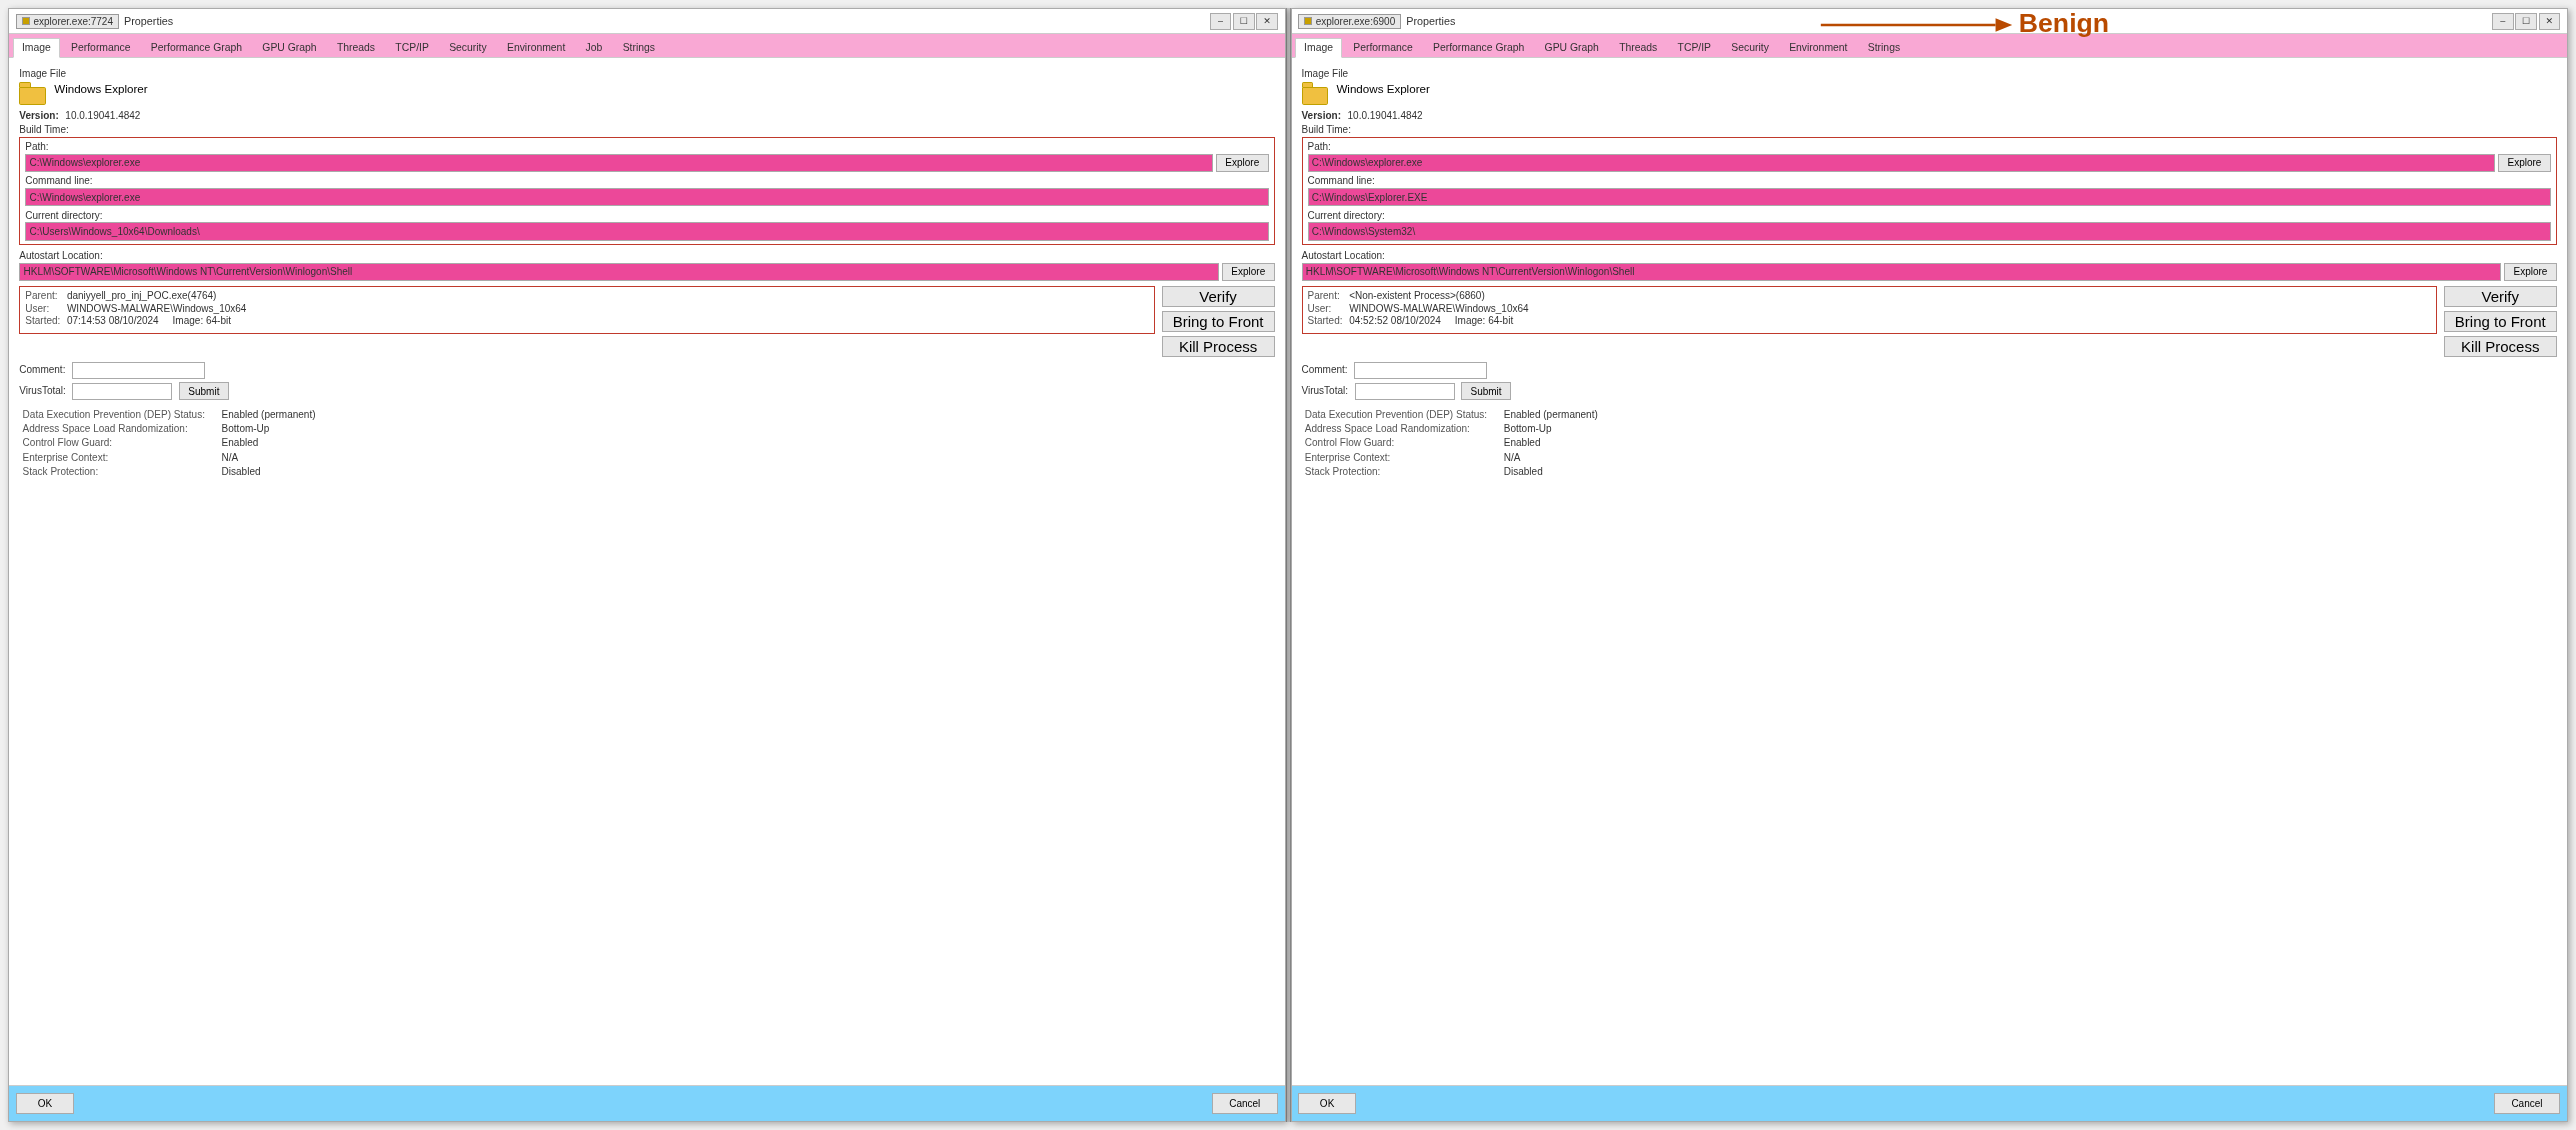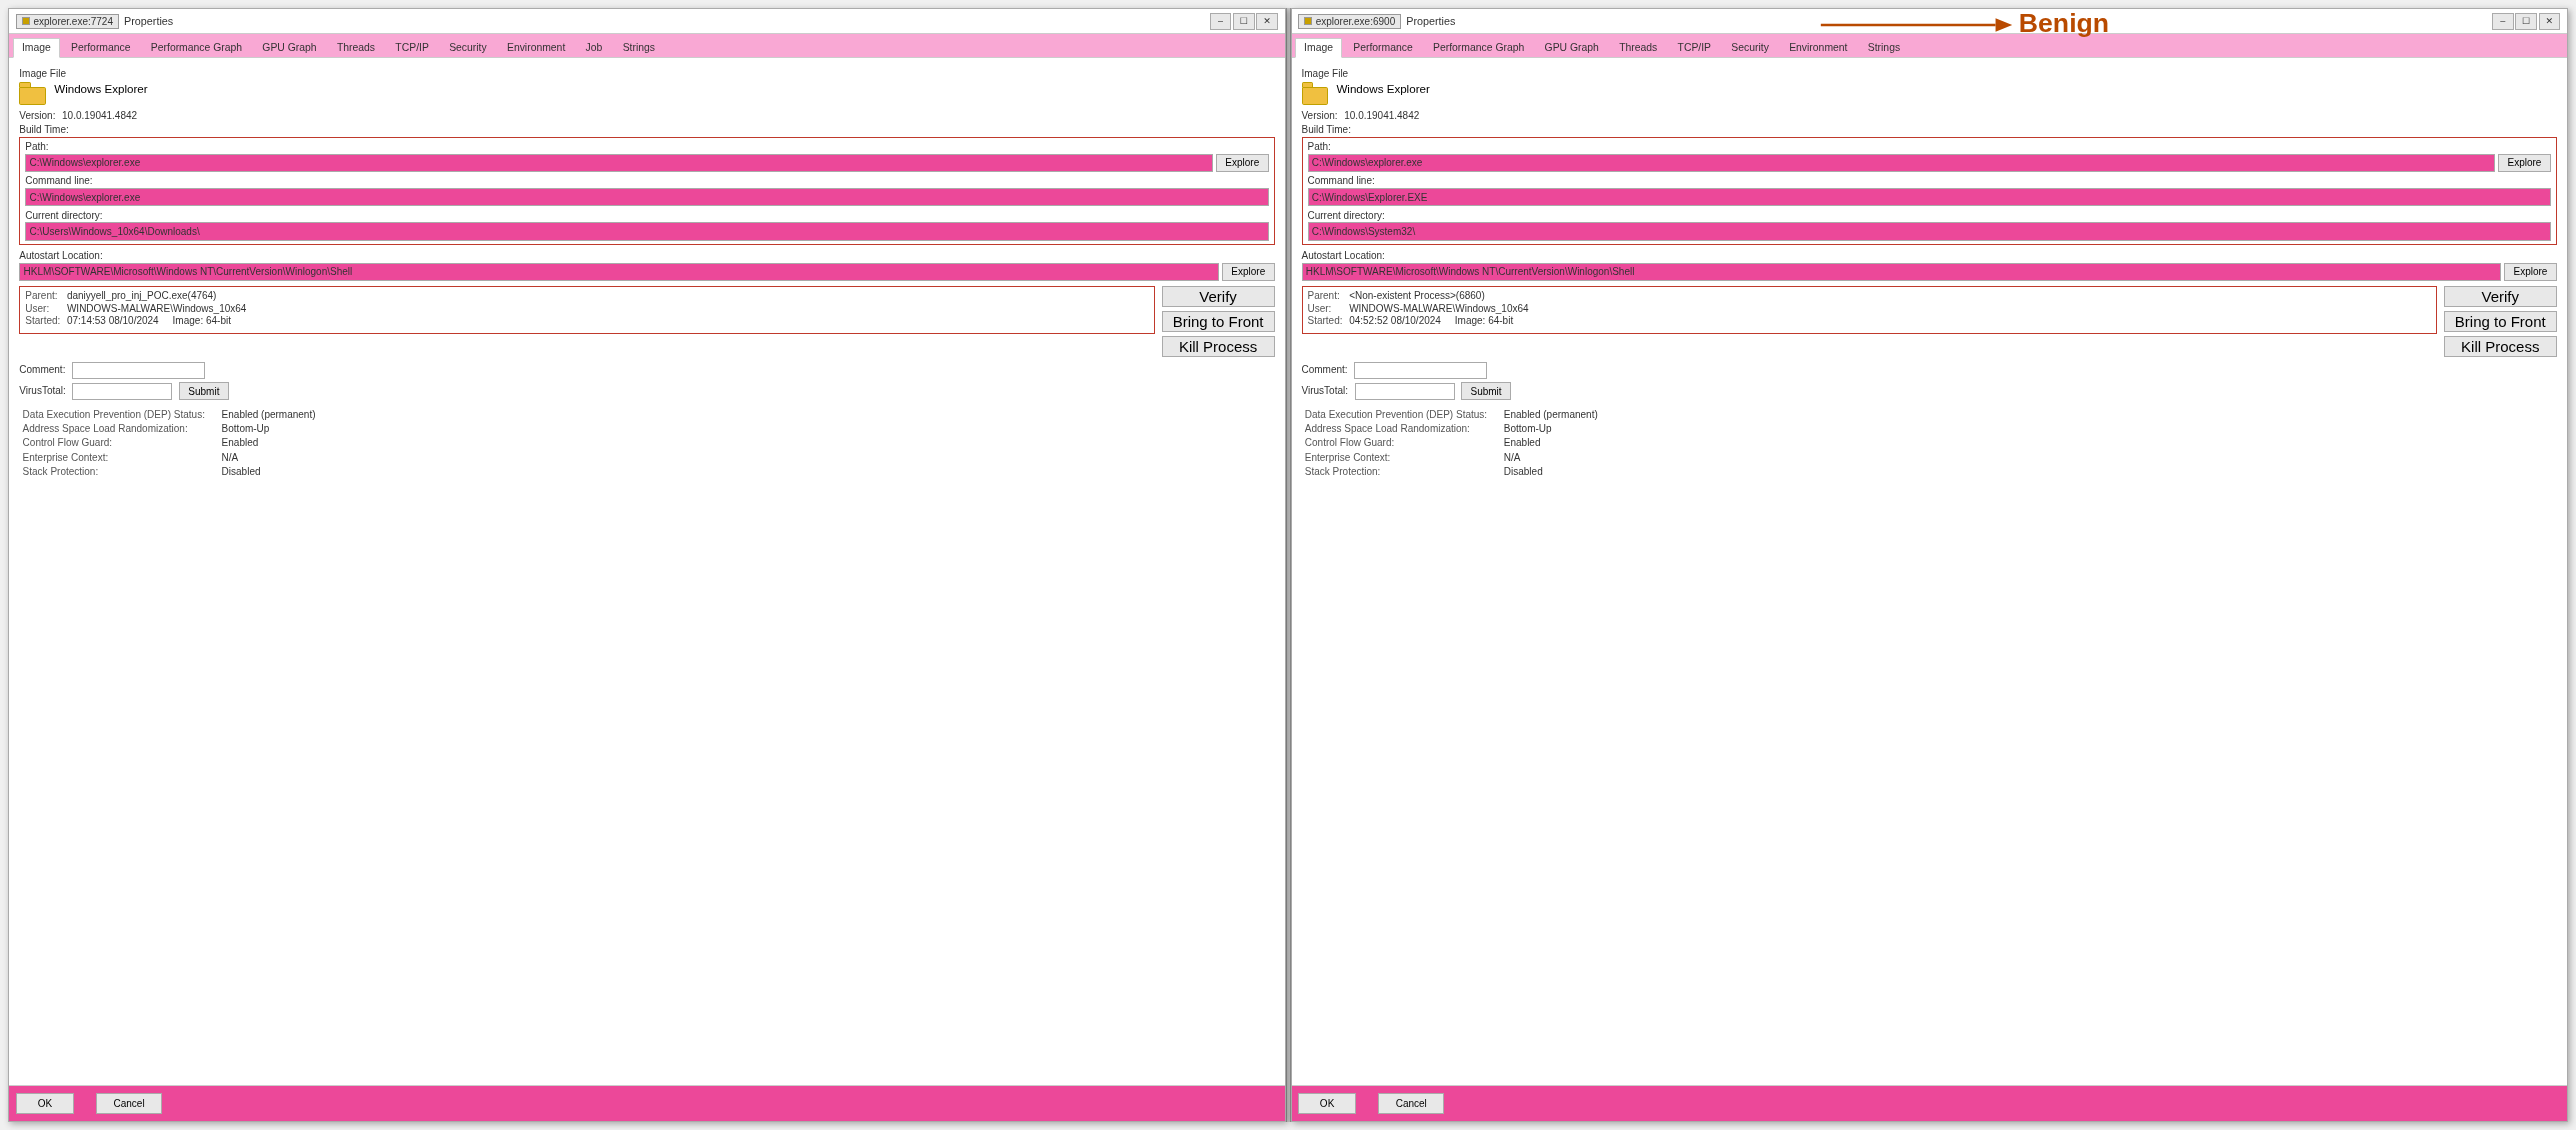--- a/index.html
+++ b/index.html
@@ -159,20 +159,21 @@
     .info-row {
       display: flex;
       gap: 6.6px;
       margin-bottom: 2.5px;
       font-size: 10px;
     }
 
     .info-label {
       color: #333;
       white-space: nowrap;
+      font-weight: bold;
     }
 
     .info-value {
       color: #333;
     }
 
     .field-group {
       margin-bottom: 5px;
     }
 
@@ -293,26 +294,26 @@
       color: #555;
       width: 199px;
       white-space: nowrap;
     }
 
     .props-table td:last-child {
       color: #333;
     }
 
     .bottom-bar {
-      background: #ec4899;
+      background: #7dd3fc;
       border-top: 0.8px solid #ccc;
       padding: 6.6px;
       display: flex;
-      justify-content: flex-start;
-      gap: 22px;
+      justify-content: space-between;
+      gap: 9px;
     }
 
     .bottom-btn {
       height: 21.6px;
       padding: 0 16.6px;
       font-size: 10px;
       background: #e8e8e8;
       border: 0.8px solid #aaa;
       cursor: pointer;
       min-width: 58px;

